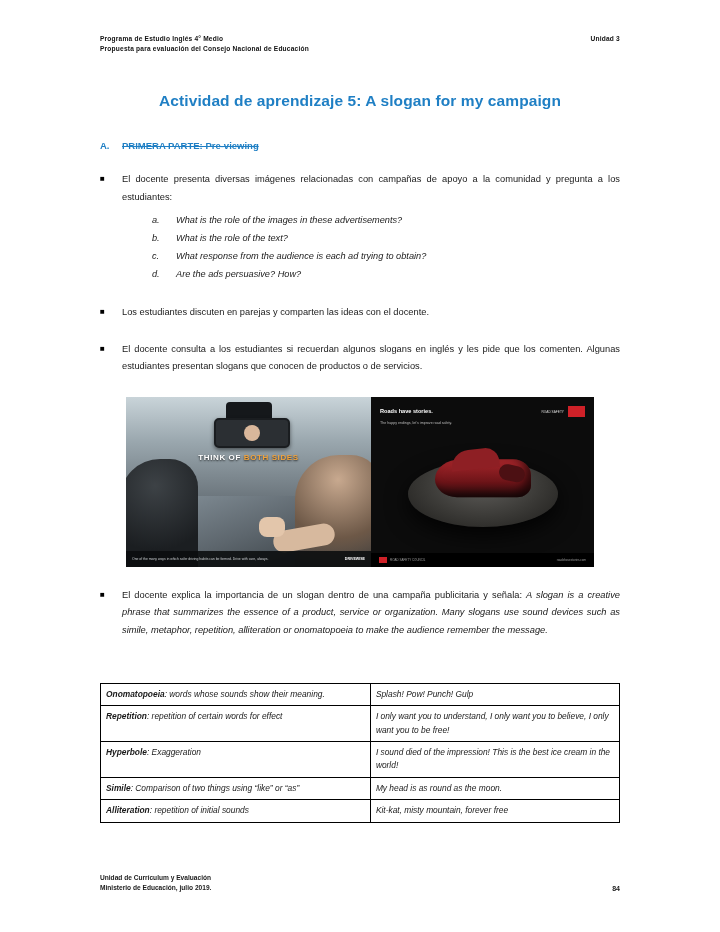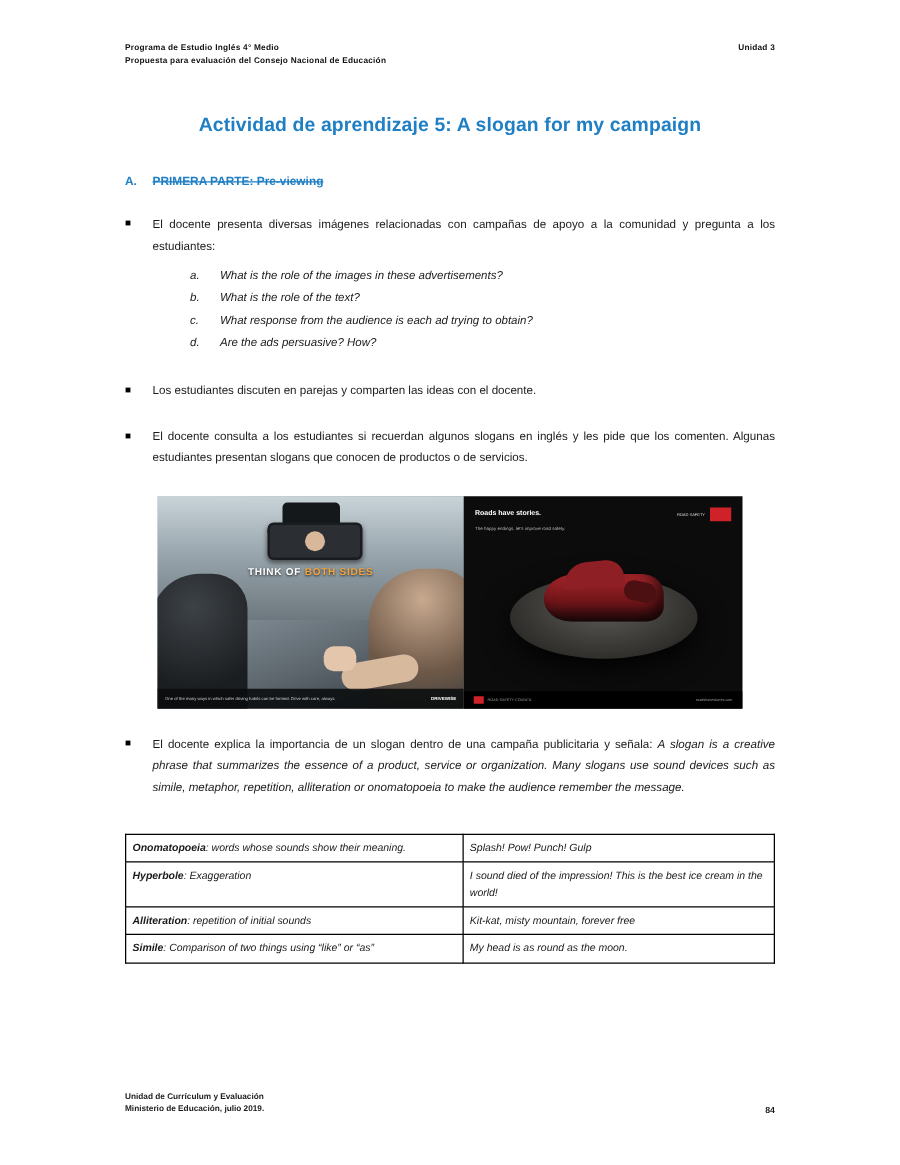--- a/index.html
+++ b/index.html
@@ -207,21 +207,21 @@
     background: #000; display: flex; align-items: center; justify-content: space-between;
     padding: 0 8px; box-sizing: border-box;
   }
   .ad2 .bb-left { display: flex; align-items: center; gap: 3px; }
   .ad2 .bb-left .sq { width: 8px; height: 6px; background: #cf2128; }
   .ad2 .bb-left .t { color: #9a9a9a; font-size: 3px; }
   .ad2 .bb-right { color: #9a9a9a; font-size: 3px; }
 
   
   table.devices {
-    margin-top: 28px;
+    margin-top: 44px;
     border-collapse: collapse;
     width: 100%;
     font-size: 8.4px;
     font-style: italic;
   }
   table.devices td {
     border: 1px solid #000;
     padding: 4px 5px;
     vertical-align: top;
     line-height: 1.6;
@@ -344,30 +344,34 @@
     <div class="btext"><span>El docente explica la importancia de un slogan dentro de una campaña publicitaria y señala: </span><span class="it">A slogan is a creative phrase that summarizes the essence of a product, service or organization. Many slogans use sound devices such as simile, metaphor, repetition, alliteration or onomatopoeia to make the audience remember the message.</span></div>
   </div>
 
   <table class="devices">
     <tbody>
       <tr>
         <td class="term"><span class="b">Onomatopoeia</span><span>: words whose sounds show their meaning.</span></td>
         <td>Splash! Pow! Punch! Gulp</td>
       </tr>
       <tr>
+        <td class="term"><span class="b">Repetition</span><span>: repetition of certain words for effect</span></td>
+        <td>I only want you to understand, I only want you to believe, I only want you to be free!</td>
+      </tr>
+      <tr>
         <td class="term"><span class="b">Hyperbole</span><span>: Exaggeration</span></td>
         <td>I sound died of the impression! This is the best ice cream in the world!</td>
       </tr>
       <tr>
+        <td class="term"><span class="b">Simile</span><span>: Comparison of two things using “like” or “as”</span></td>
+        <td>My head is as round as the moon.</td>
+      </tr>
+      <tr>
         <td class="term"><span class="b">Alliteration</span><span>: repetition of initial sounds</span></td>
         <td>Kit-kat, misty mountain, forever free</td>
-      </tr>
-      <tr>
-        <td class="term"><span class="b">Simile</span><span>: Comparison of two things using “like” or “as”</span></td>
-        <td>My head is as round as the moon.</td>
       </tr>
     </tbody>
   </table>
 
   <div class="footer">
     <div>
       <div>Unidad de Currículum y Evaluación</div>
       <div>Ministerio de Educación, julio 2019.</div>
     </div>
     <div class="pageno">84</div>

